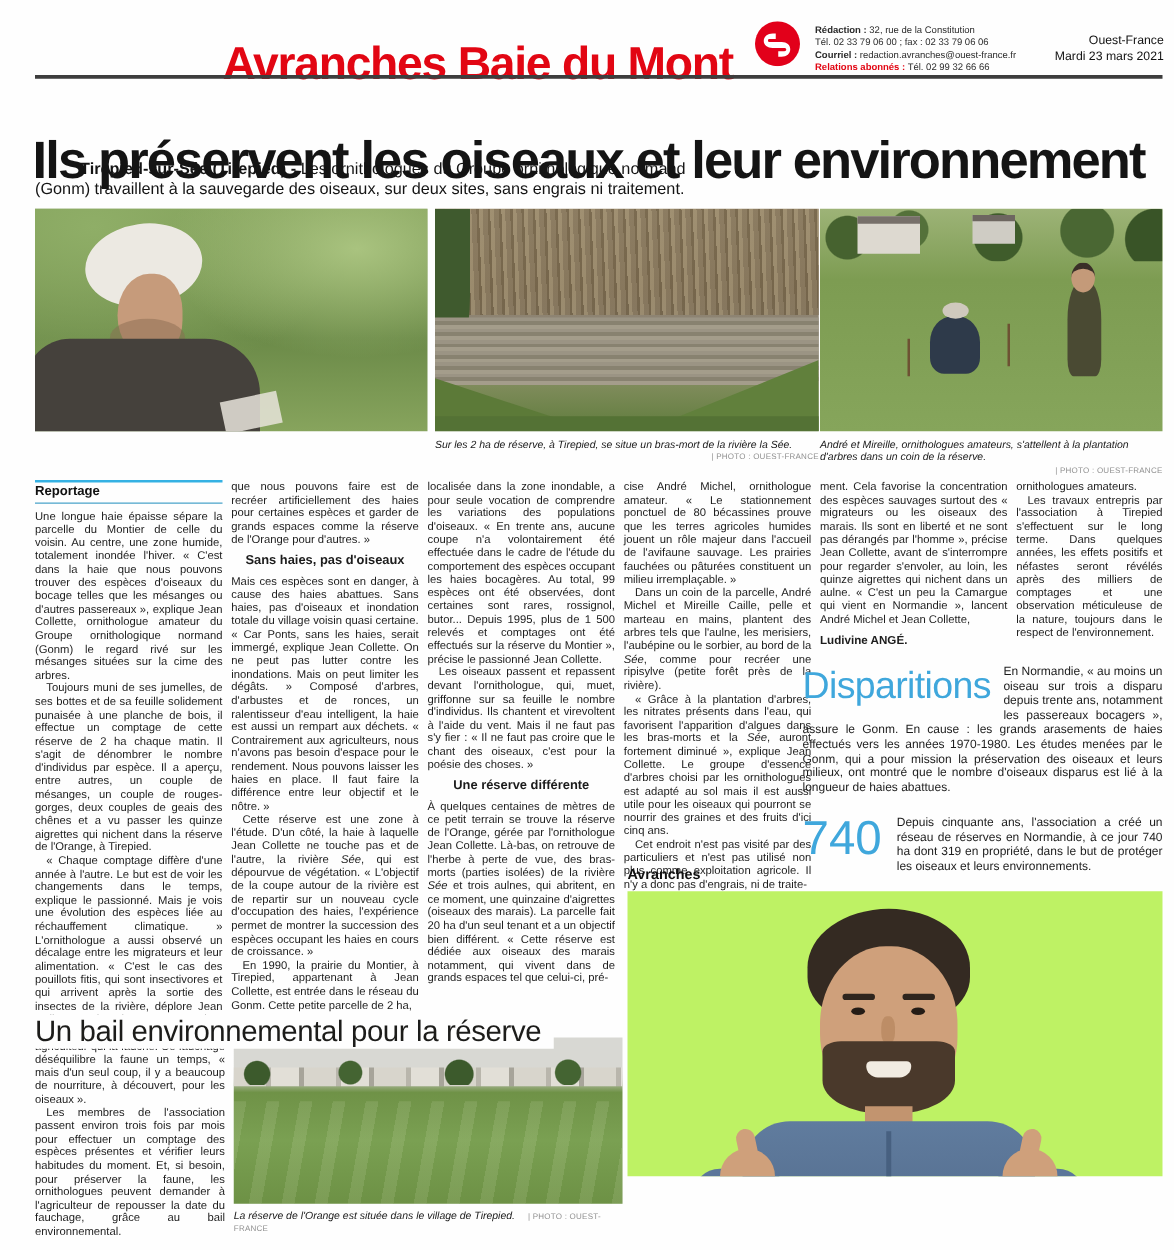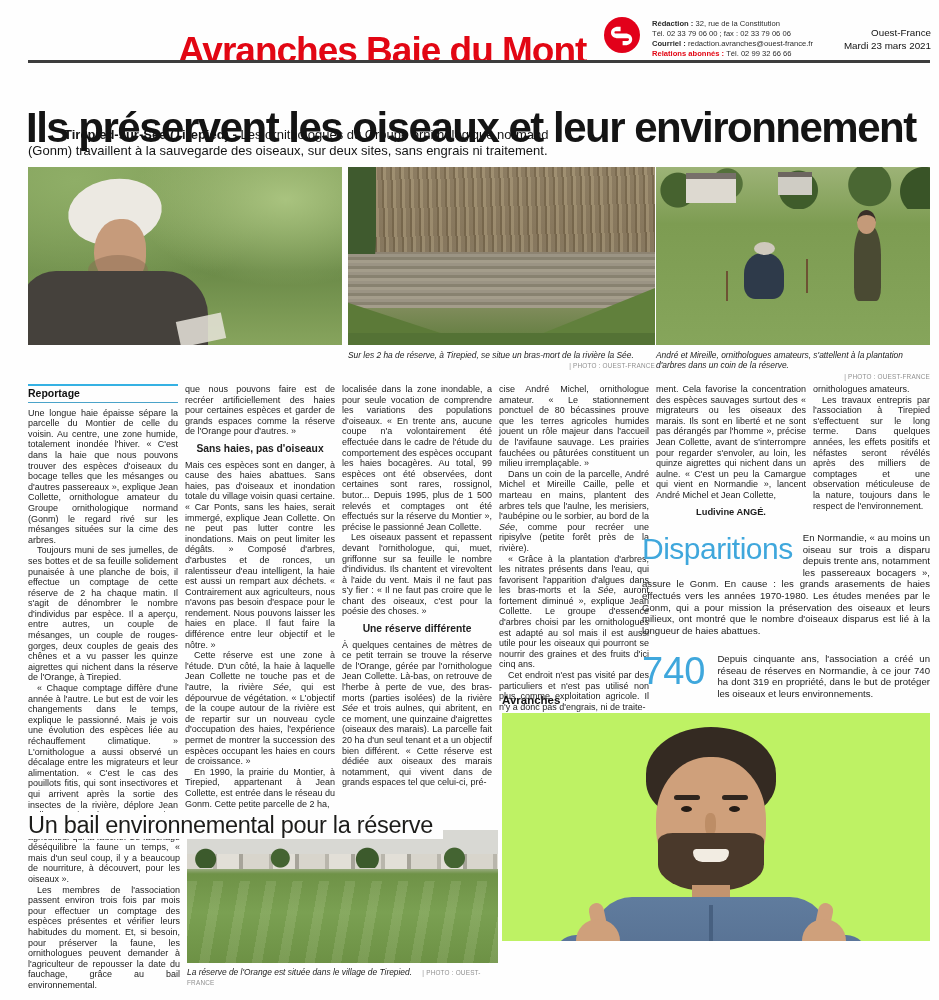--- a/index.html
+++ b/index.html
@@ -59,21 +59,21 @@
   .credit-inline{font-style:normal;font-size:6.4px;color:#8f8f8f;letter-spacing:.2px;margin-left:8px;}
   
   .bodycol{position:absolute;top:384px;width:150px;font-size:9px;line-height:10.6px;color:#1c1c1c;}
   .c1{left:28px;} .c2{left:185px;} .c3{left:342px;} .c4{left:499px;} .c5{left:656px;} .c6{left:813px;width:117px;}
   .kicker{border-top:2px solid #35b1e3;border-bottom:1px solid #4aa3c9;padding:2px 0 3px;
           font-size:10.5px;font-weight:bold;color:#111;margin-bottom:5px;}
   .para{margin:0;text-align:justify;hyphens:auto;-webkit-hyphens:auto;overflow-wrap:break-word;}
   .para.ind{text-indent:9px;}
   .b{font-weight:normal;} .i{font-style:italic;}
   .subhead{text-align:center;font-weight:bold;font-size:10.3px;margin:7px 0 5px;}
-  .byline{text-align:center;font-weight:bold;font-size:9.3px;margin-top:6px;}
+  .byline{text-align:left;font-weight:bold;font-size:9.3px;margin-top:6px;}
   
   .disp{position:absolute;left:642px;top:532px;width:288px;font-size:9.6px;line-height:11.6px;}
   .disp-title{float:left;margin:0 10px 2px 0;font-size:30px;font-weight:400;color:#3fa7dc;letter-spacing:-.5px;line-height:34px;}
   .stat{position:absolute;left:642px;top:653px;width:288px;font-size:9.6px;line-height:11.6px;}
   .stat-num{float:left;margin:0 12px 2px 0;font-size:38px;font-weight:400;color:#3fa7dc;line-height:36px;}
   
   .bail-head{position:absolute;left:28px;top:792px;font-size:23.5px;font-weight:400;color:#1c1c1a;
              letter-spacing:-.3px;background:#fefefe;z-index:4;padding-right:10px;white-space:nowrap;text-align:center;}
   .bail-col{position:absolute;left:28px;top:821px;width:152px;font-size:9px;line-height:10.6px;z-index:3;background:#fefefe;}
   #ph4{position:absolute;left:187px;top:830px;width:311px;height:133px;overflow:hidden;z-index:3;

